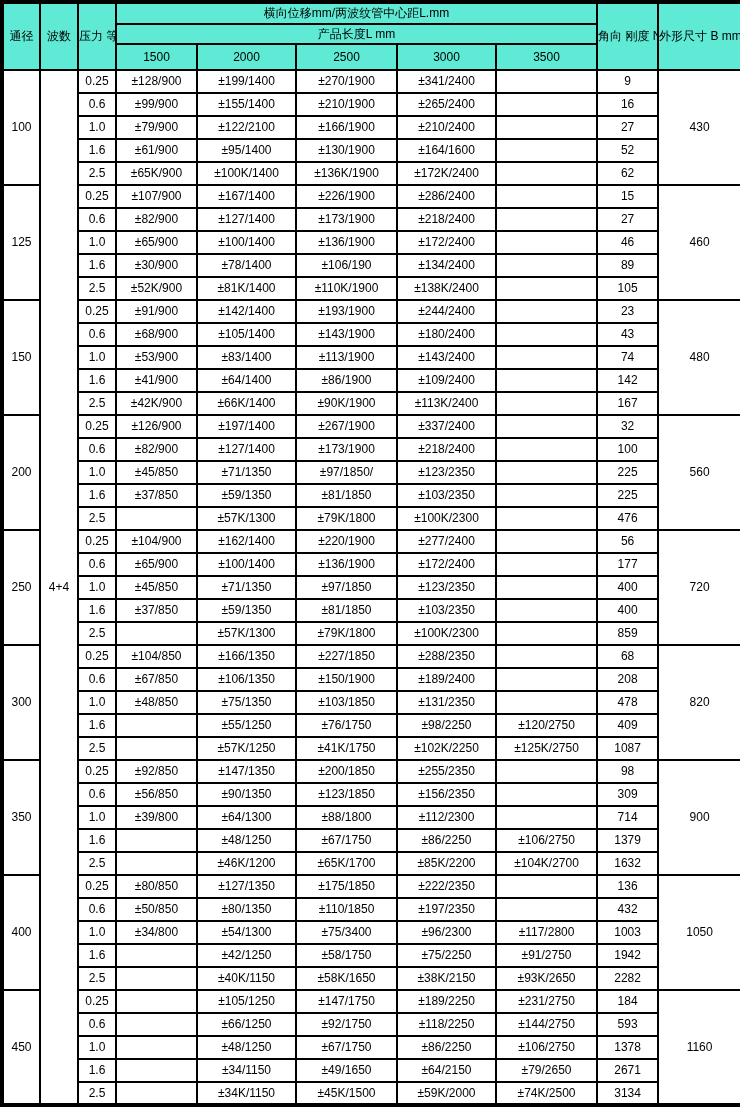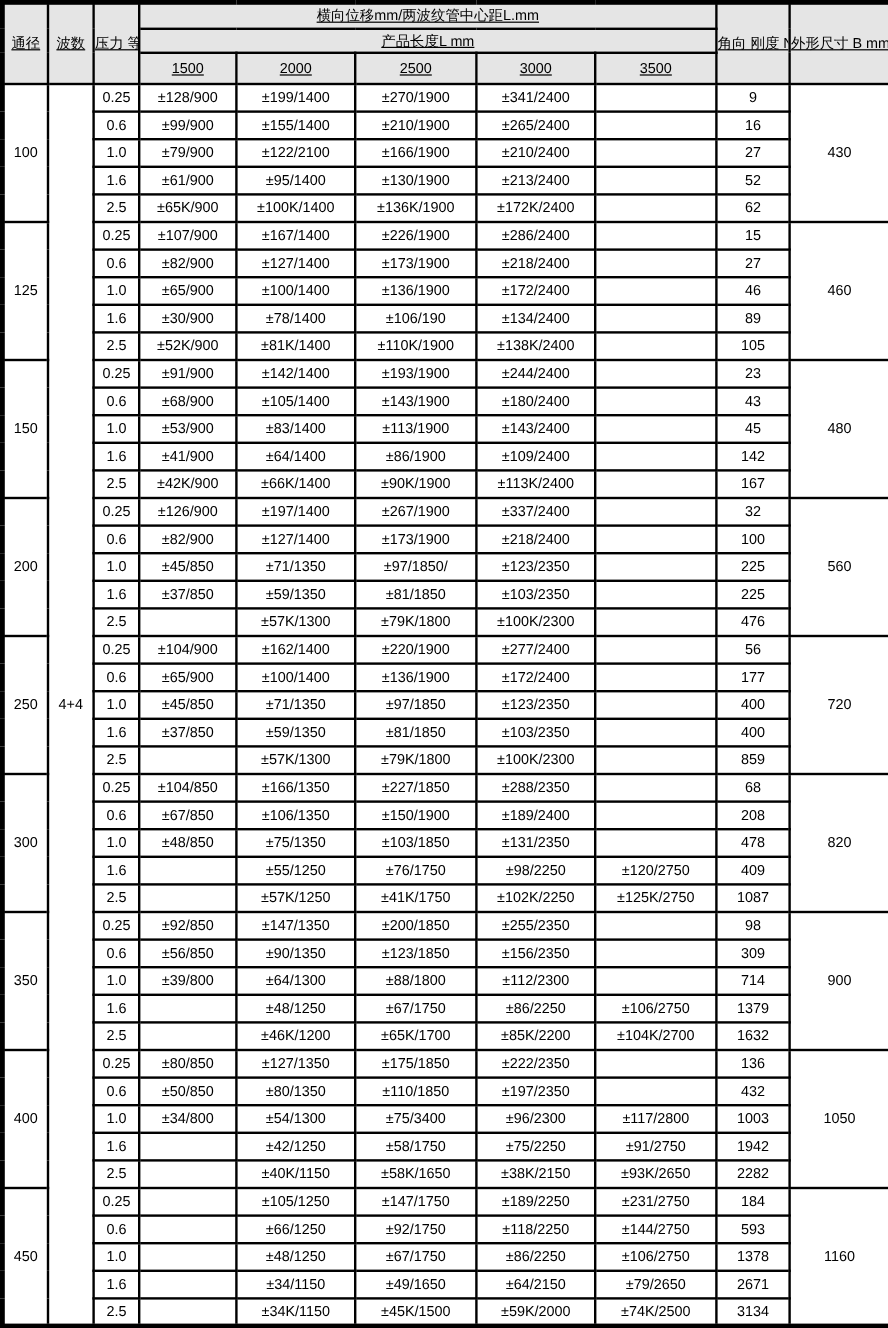--- a/index.html
+++ b/index.html
@@ -22,22 +22,21 @@
     border: 2px solid #000;
     text-align: center;
     vertical-align: middle;
     padding: 0;
     font-size: 12px;
     line-height: 1.25;
     overflow: hidden;
     white-space: nowrap;
   }
   thead td {
-    background: #e5e5e5;
-    text-decoration: underline;
+    background: #5eead4;
   }
   thead tr.h1 { height: 22px; }
   thead tr.h2 { height: 20px; }
   thead tr.h3 { height: 26px; }
   tbody tr { height: 23px; }
   td.pre { white-space: pre-line; line-height: 1.3; }
   td.vbottom { vertical-align: bottom; padding-bottom: 4px; }
   td.vtop    { vertical-align: top;    padding-top: 5px; }
   td.dim-cell { vertical-align: top; padding-top: 4px; }
 </style>
@@ -112,21 +111,21 @@
         <td>±166/1900</td>
         <td>±210/2400</td>
         <td></td>
         <td>27</td>
       </tr>
       <tr>
         <td>1.6</td>
         <td>±61/900</td>
         <td>±95/1400</td>
         <td>±130/1900</td>
-        <td>±213/2400</td>
+        <td>±164/1600</td>
         <td></td>
         <td>52</td>
       </tr>
       <tr>
         <td>2.5</td>
         <td>±65K/900</td>
         <td>±100K/1400</td>
         <td>±136K/1900</td>
         <td>±172K/2400</td>
         <td></td>
@@ -199,21 +198,21 @@
         <td></td>
         <td>43</td>
       </tr>
       <tr>
         <td>1.0</td>
         <td>±53/900</td>
         <td>±83/1400</td>
         <td>±113/1900</td>
         <td>±143/2400</td>
         <td></td>
-        <td>45</td>
+        <td>74</td>
       </tr>
       <tr>
         <td>1.6</td>
         <td>±41/900</td>
         <td>±64/1400</td>
         <td>±86/1900</td>
         <td>±109/2400</td>
         <td></td>
         <td>142</td>
       </tr>

